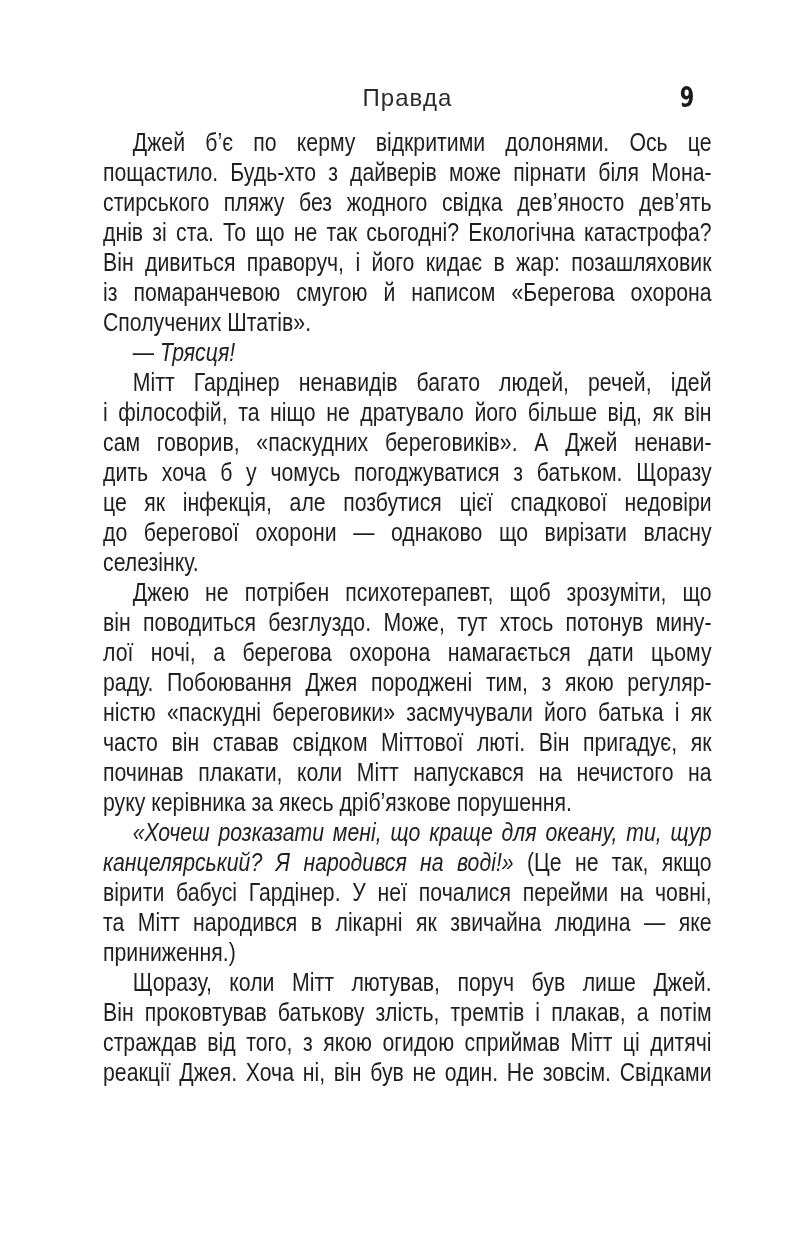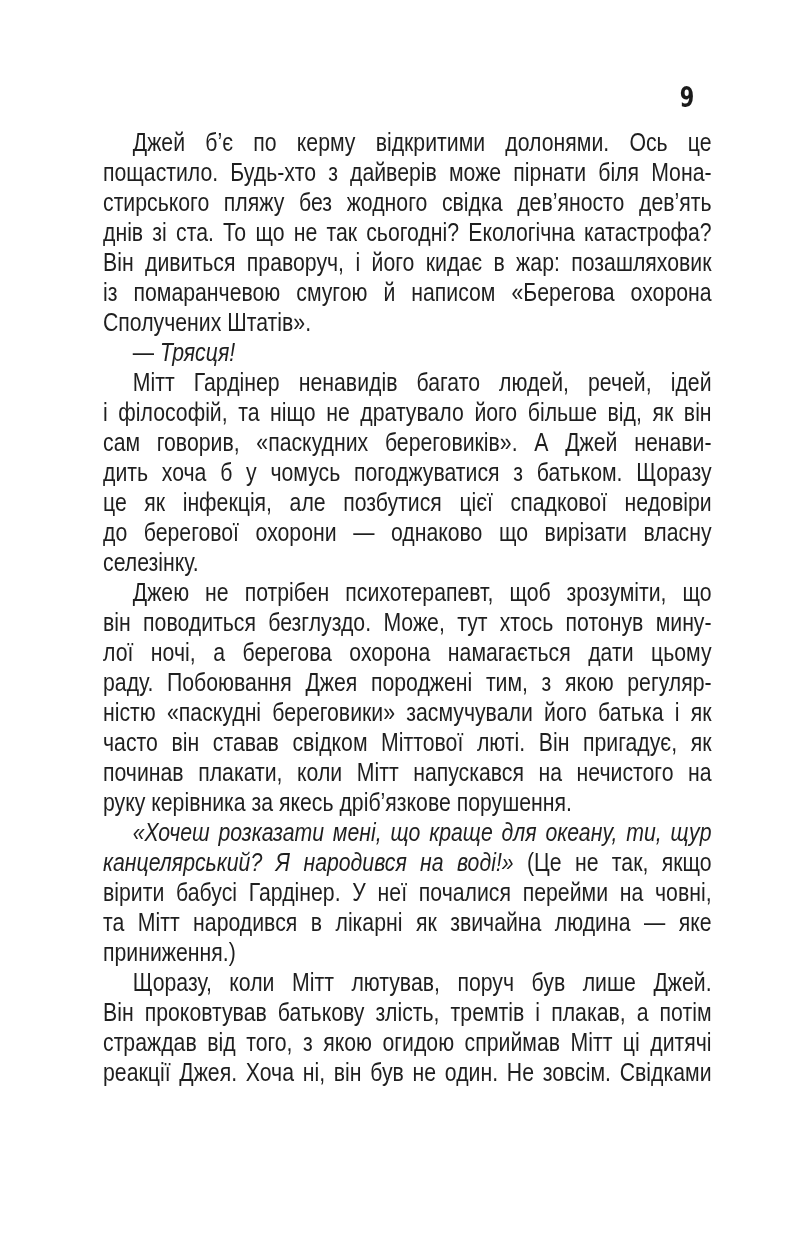--- a/index.html
+++ b/index.html
@@ -45,20 +45,21 @@
   .para { margin: 0; }
   .line { display: block; height: 30px; line-height: 30px; overflow: visible; }
   .line.j { display: flex; justify-content: space-between; }
   .line.ind { padding-left: 35px; }
   .it { font-style: italic; }
 </style>
 </head>
 <body>
 
 <div class="page">
+  <div class="running-head">Правда</div>
   <div class="folio">9</div>
   <div class="text-block">
       <div class="para">
         <div class="line j ind">
           <span>Джей</span>
           <span>б’є</span>
           <span>по</span>
           <span>керму</span>
           <span>відкритими</span>
           <span>долонями.</span>

